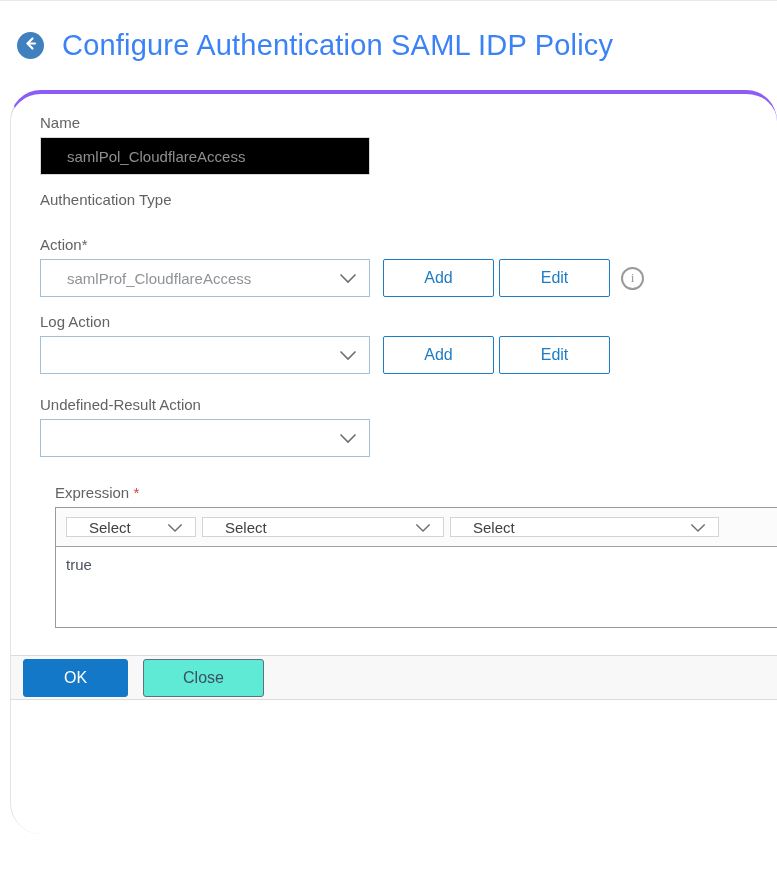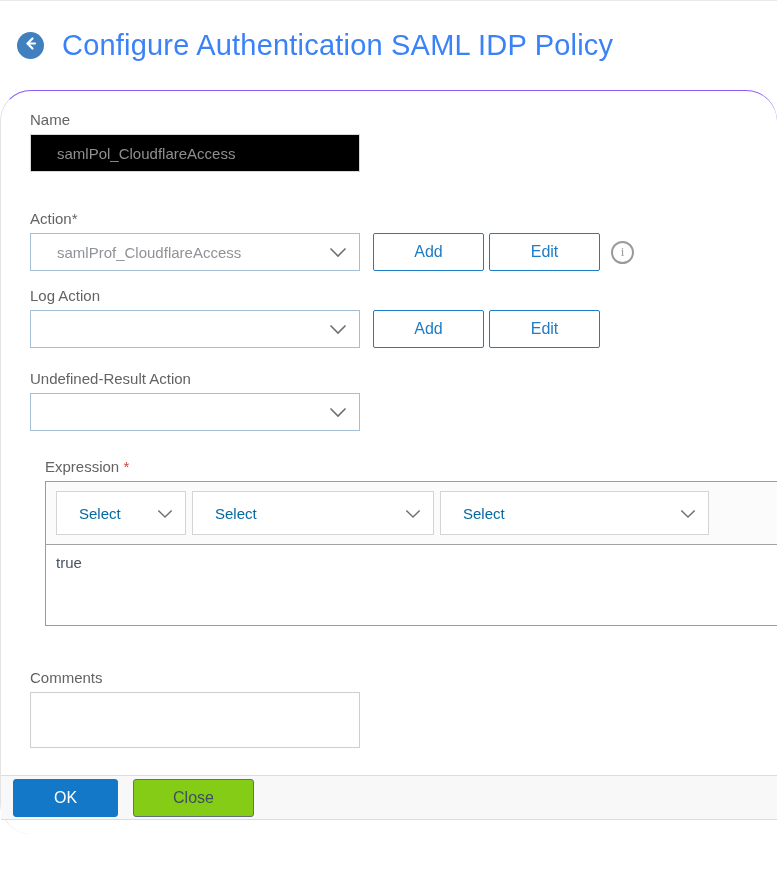--- a/index.html
+++ b/index.html
@@ -28,21 +28,22 @@
   .page-title {
     font-size: 29px;
     font-weight: 400;
     color: #3b82f6;
     margin-left: 18px;
     letter-spacing: 0.2px;
     white-space: nowrap;
   }
   
   .panel {
-    border-top: 1px solid #8b5cf6;
+    margin-left: 10px;
+    border-top: 4px solid #8b5cf6;
     border-left: 1px solid #e3e3e3;
     min-height: 744px;
     position: relative;
     background: #fff;
     border-radius: 31px;
   }
   .panel-body { padding: 20px 0 0 29px; }
 
   .field-label {
     font-size: 15px;
@@ -120,28 +121,28 @@
     width: 760px;               
     border: 1px solid #9b9b9b;
   }
   .expr-toolbar {
     background: #fbfbfb;
     border-bottom: 1px solid #a2a2a2;
     padding: 9px 0 9px 10px;
     display: flex;
   }
   .mini-select {
-    height: 44px;
+    height: 20px;
     background: #fff;
     border: 1px solid #d4d4d4;
     display: flex;
     align-items: center;
     justify-content: space-between;
     padding: 0 12px 0 22px;
-    color: #0369a1;
+    color: #404040;
     font-size: 15px;
     cursor: pointer;
     margin-right: 6px;
   }
   .mini-select.w1 { width: 130px; }
   .mini-select.w2 { width: 242px; }
   .mini-select.w3 { width: 269px; }
   .expr-text {
     width: 100%;
     height: 76px;
@@ -184,21 +185,21 @@
     background: #1478c8;
     border: 1px solid #1478c8;
     color: #fff;
     font-size: 16px;
     font-family: "Liberation Sans", sans-serif;
     border-radius: 3px;
     cursor: pointer;
   }
   .btn-secondary {
     width: 121px; height: 38px;
-    background: #84cc16;
+    background: #5eead4;
     border: 1px solid #61707f;
     color: #3e4e61;
     font-size: 16px;
     font-family: "Liberation Sans", sans-serif;
     border-radius: 3px;
     cursor: pointer;
     margin-left: 15px;
   }
 </style>
 </head>
@@ -217,20 +218,21 @@
 </div>
 
 <div class="panel">
   <div class="panel-body">
 
     <div class="field-label">Name</div>
     <input class="text-input disabled" readonly="" value="samlPol_CloudflareAccess" style="">
 
     <div class="spacer-16"></div>
 
+    <div class="field-label">Authentication Type</div>
 
     <div class="spacer-22"></div>
 
     <div class="field-label">Action*</div>
     <div class="row">
       <div class="dropdown">
         <span>samlProf_CloudflareAccess</span>
         <span class="chev">
           <svg width="18" height="11" viewBox="0 0 18 11">
               <path d="M1.5 1.5 L9 9 L16.5 1.5" stroke="#6f6f6f" stroke-width="1.6" fill="none"></path>
@@ -296,23 +298,19 @@
               <svg width="16" height="10" viewBox="0 0 18 11">
                   <path d="M1.5 1.5 L9 9 L16.5 1.5" stroke="#6f6f6f" stroke-width="1.6" fill="none"></path>
                 </svg>
             </span>
           </div>
         </div>
         <textarea class="expr-text" spellcheck="false" style="">true</textarea>
       </div>
     </div>
 
-    <div class="comments-wrap">
-      <div class="field-label">Comments</div>
-      <textarea class="comments-area" spellcheck="false" style=""></textarea>
-    </div>
   </div>
 
   <div class="footer">
     <button class="btn-primary">OK</button>
     <button class="btn-secondary">Close</button>
   </div>
 </div>
 
 </body></html>

